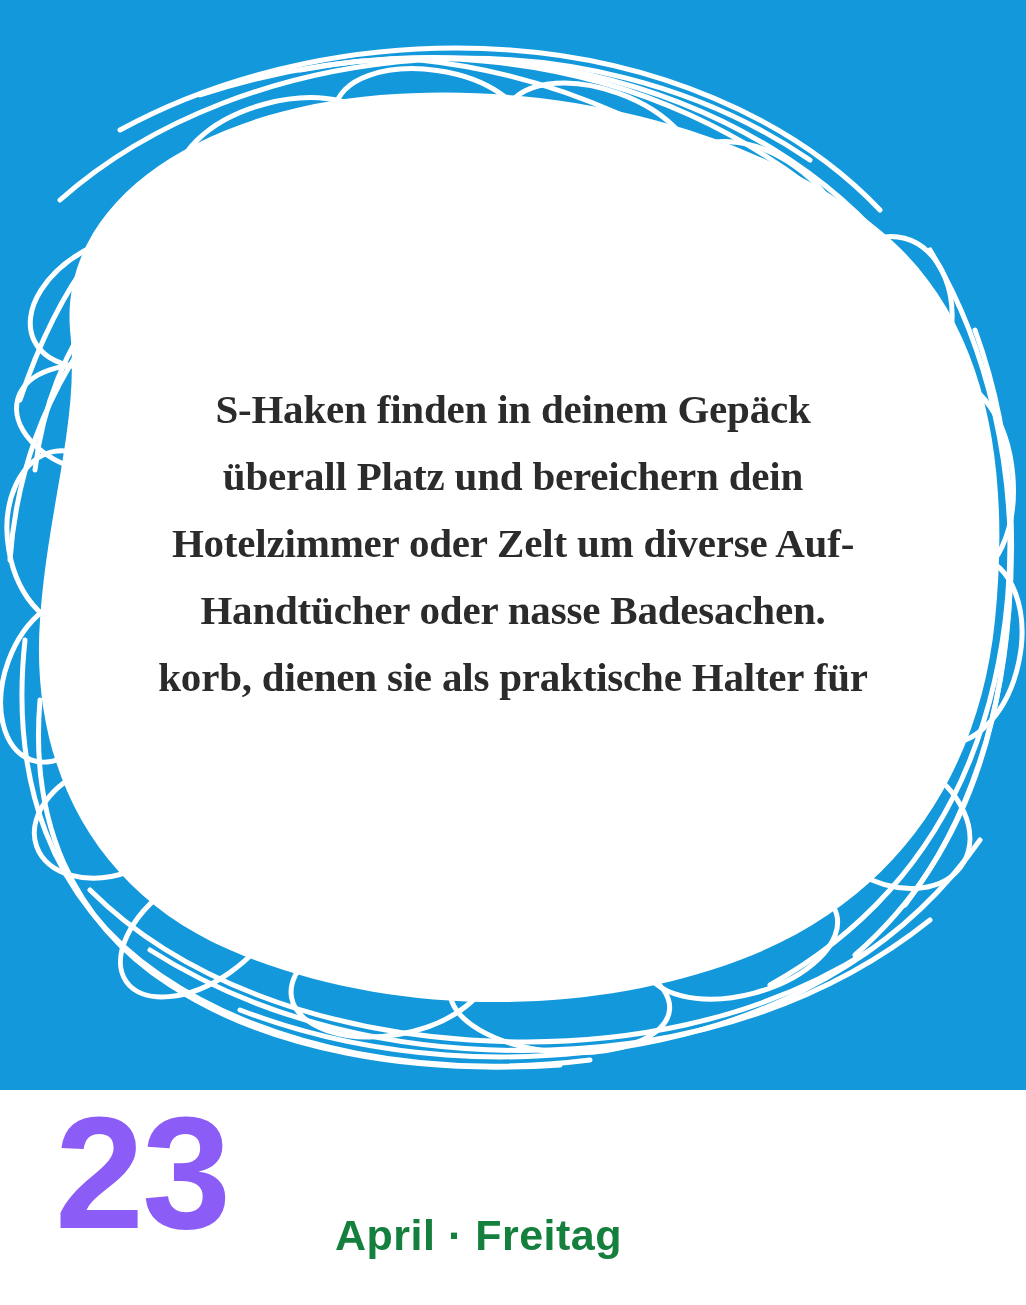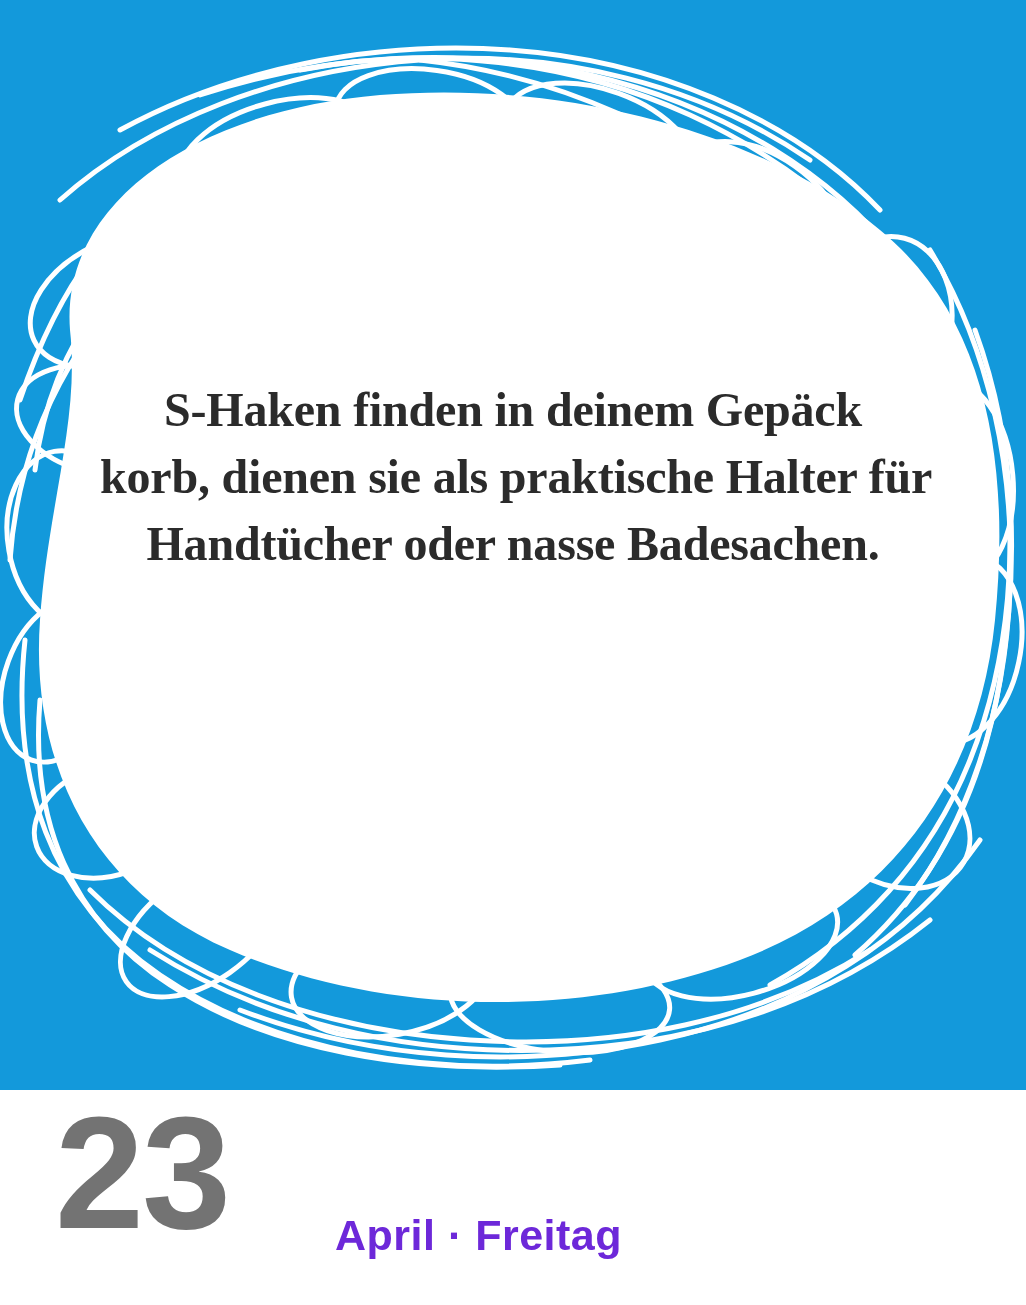--- a/index.html
+++ b/index.html
@@ -36,21 +36,21 @@
   }
   #text-block {
     position: absolute;
     left: 100px;
     top: 376px;
     width: 826px;
     text-align: center;
     color: #2b2b2b;
     font-family: "Liberation Serif", serif;
     font-weight: bold;
-    font-size: 48px;
+    font-size: 41px;
     line-height: 67px;
     letter-spacing: -0.2px;
   }
   #text-block .line {
     display: block;
     white-space: nowrap;
   }
   #bottom-panel {
     position: absolute;
     left: 0;
@@ -60,32 +60,32 @@
     background: #ffffff;
   }
   #day-number {
     position: absolute;
     left: 55px;
     top: 1093px;
     font-family: "Liberation Sans", sans-serif;
     font-weight: bold;
     font-size: 160px;
     line-height: 160px;
-    color: #737373;
+    color: #8b5cf6;
     letter-spacing: -2px;
   }
   #date-label {
     position: absolute;
     left: 335px;
     top: 1212px;
     font-family: "Liberation Sans", sans-serif;
     font-weight: bold;
     font-size: 43px;
     line-height: 46px;
-    color: #6d28d9;
+    color: #15803d;
     letter-spacing: 0.5px;
   }
 </style>
 </head>
 <body>
 
 <div id="page">
 
   <div id="top-panel">
 
@@ -157,22 +157,24 @@
           <circle cx="660" cy="895" r="4"></circle>
           <circle cx="300" cy="235" r="4"></circle>
           <circle cx="480" cy="205" r="3"></circle>
           <circle cx="700" cy="265" r="4"></circle>
         </g>
       </svg>
     </div>
 
     <div id="text-block">
       <span class="line">S-Haken finden in deinem Gepäck</span>
+      <span class="line">überall Platz und bereichern dein</span>
+      <span class="line">Hotelzimmer oder Zelt um diverse Auf-</span>
+      <span class="line">Handtücher oder nasse Badesachen.</span>
       <span class="line">korb, dienen sie als praktische Halter für</span>
-      <span class="line">Handtücher oder nasse Badesachen.</span>
     </div>
   </div>
 
   <div id="bottom-panel"></div>
 
   <div id="day-number">23</div>
   <div id="date-label">April · Freitag</div>
 
 </div>
 

